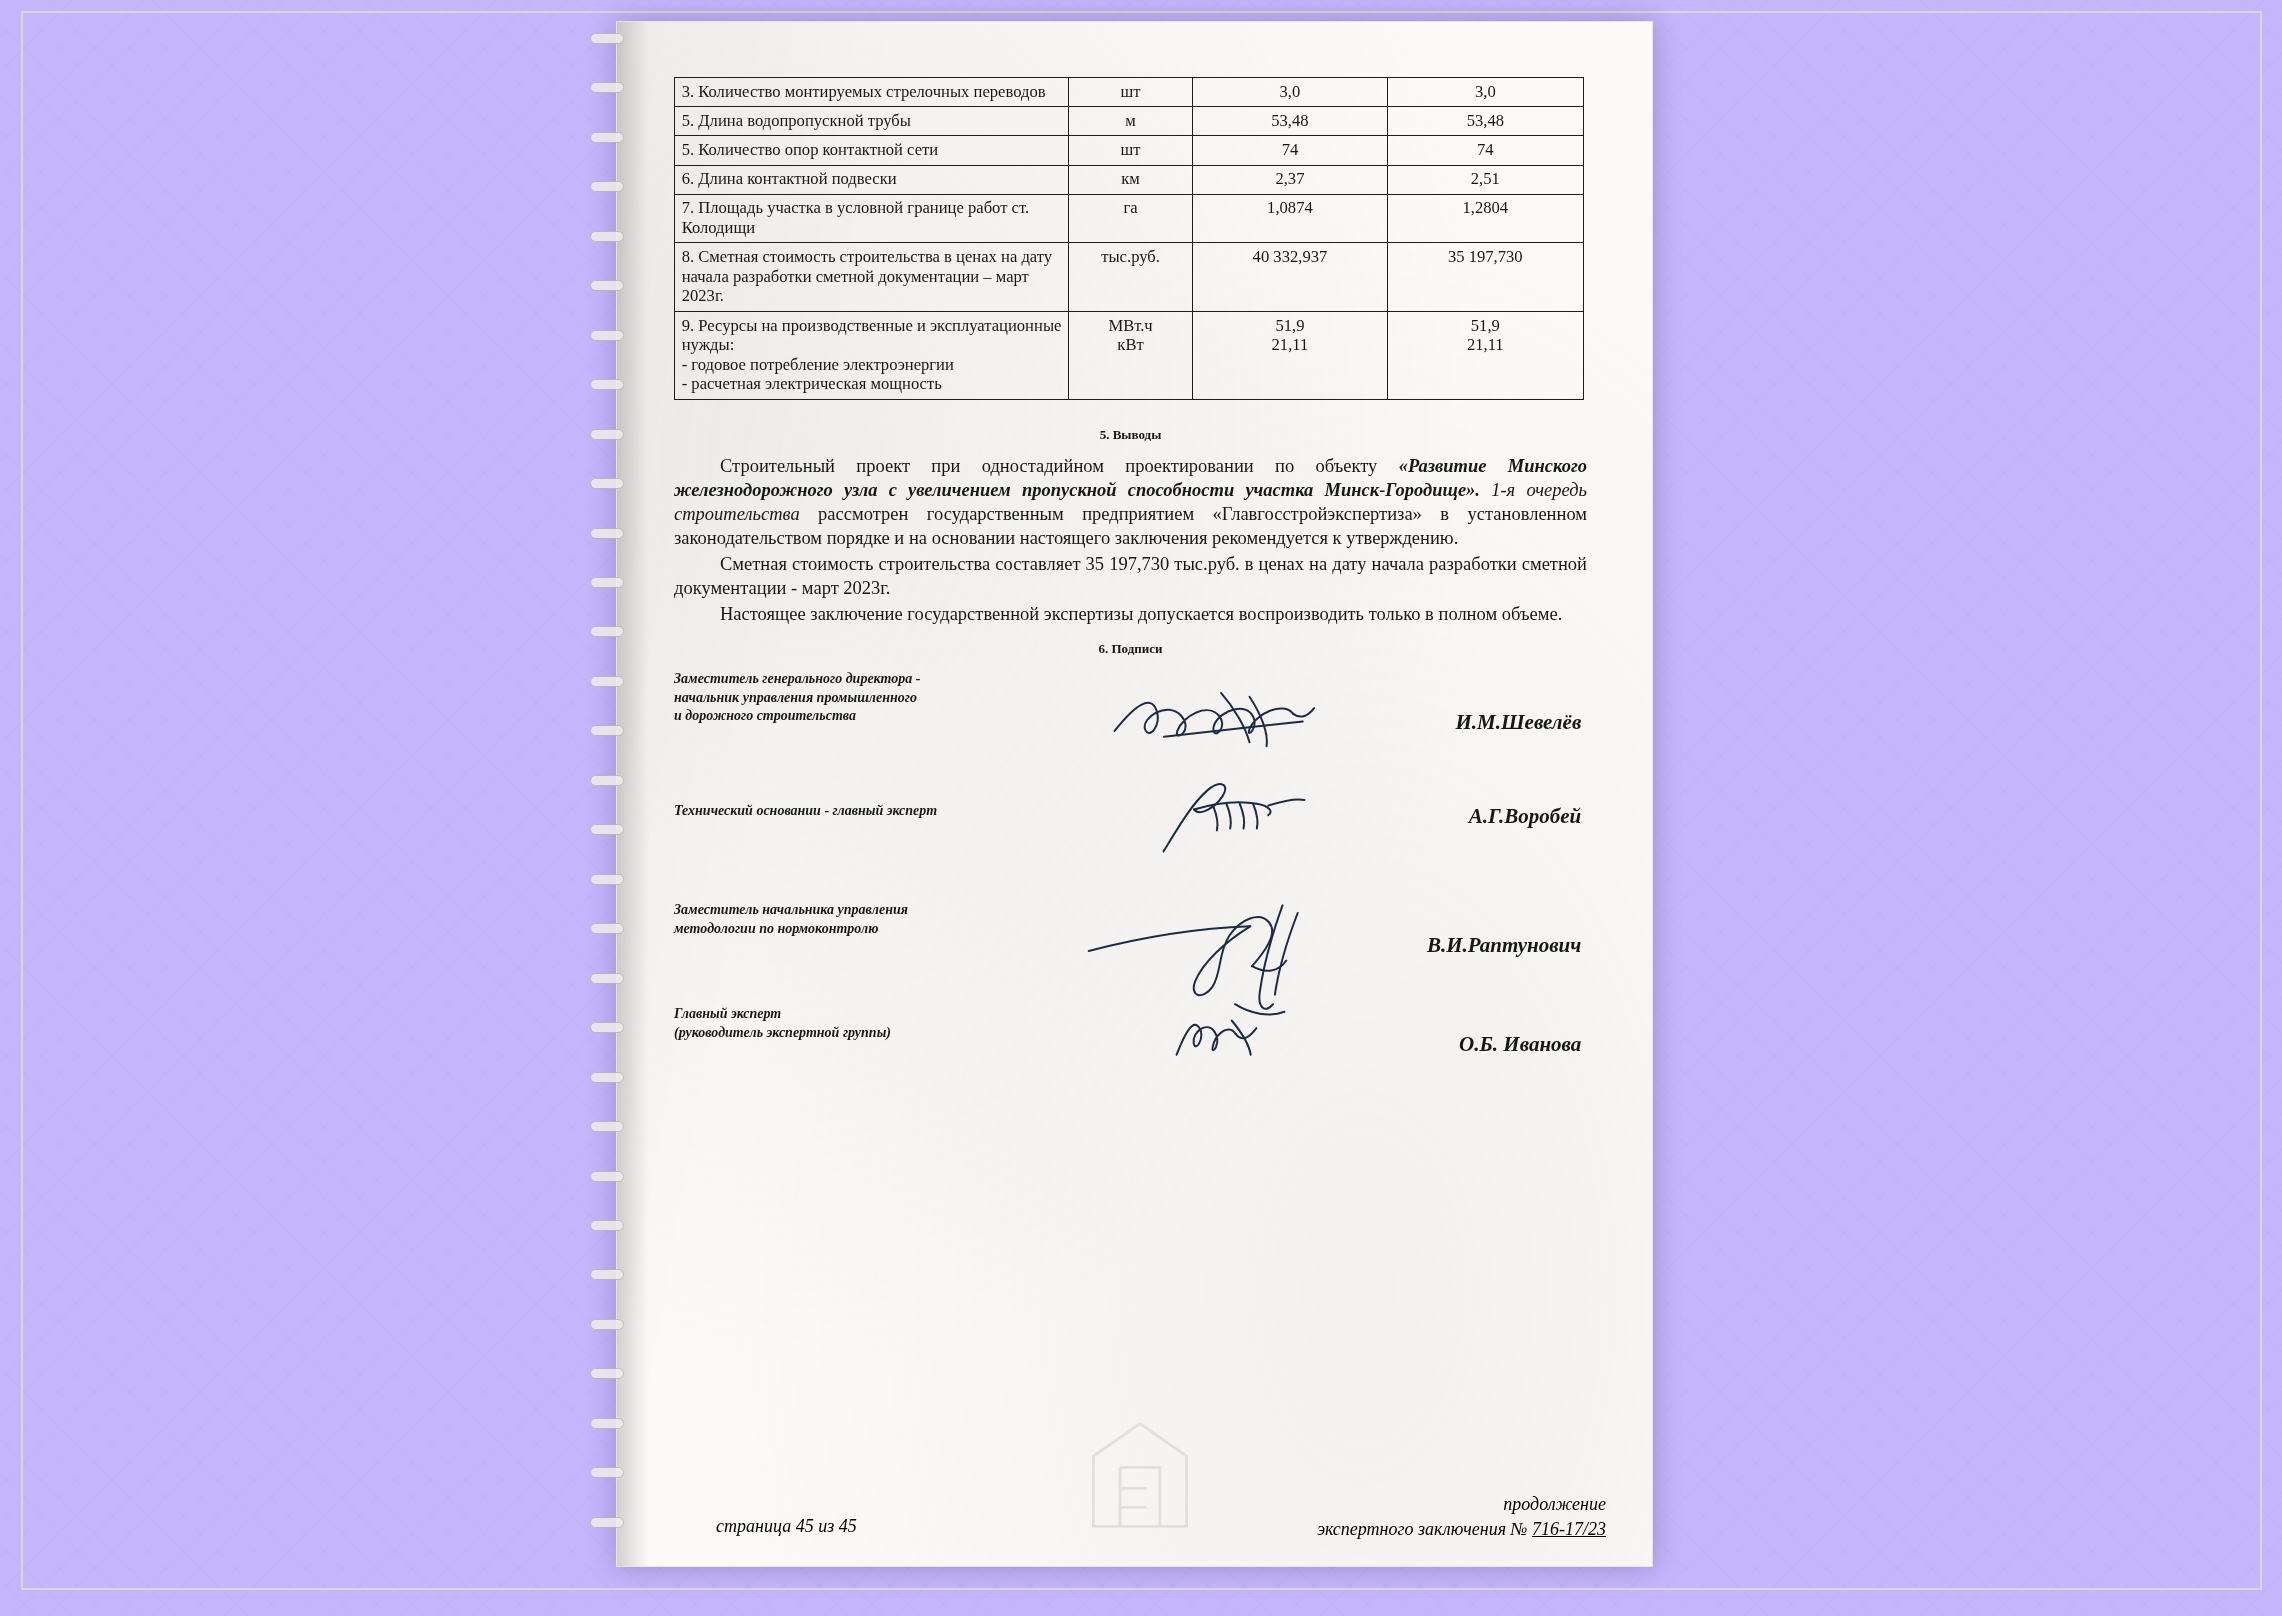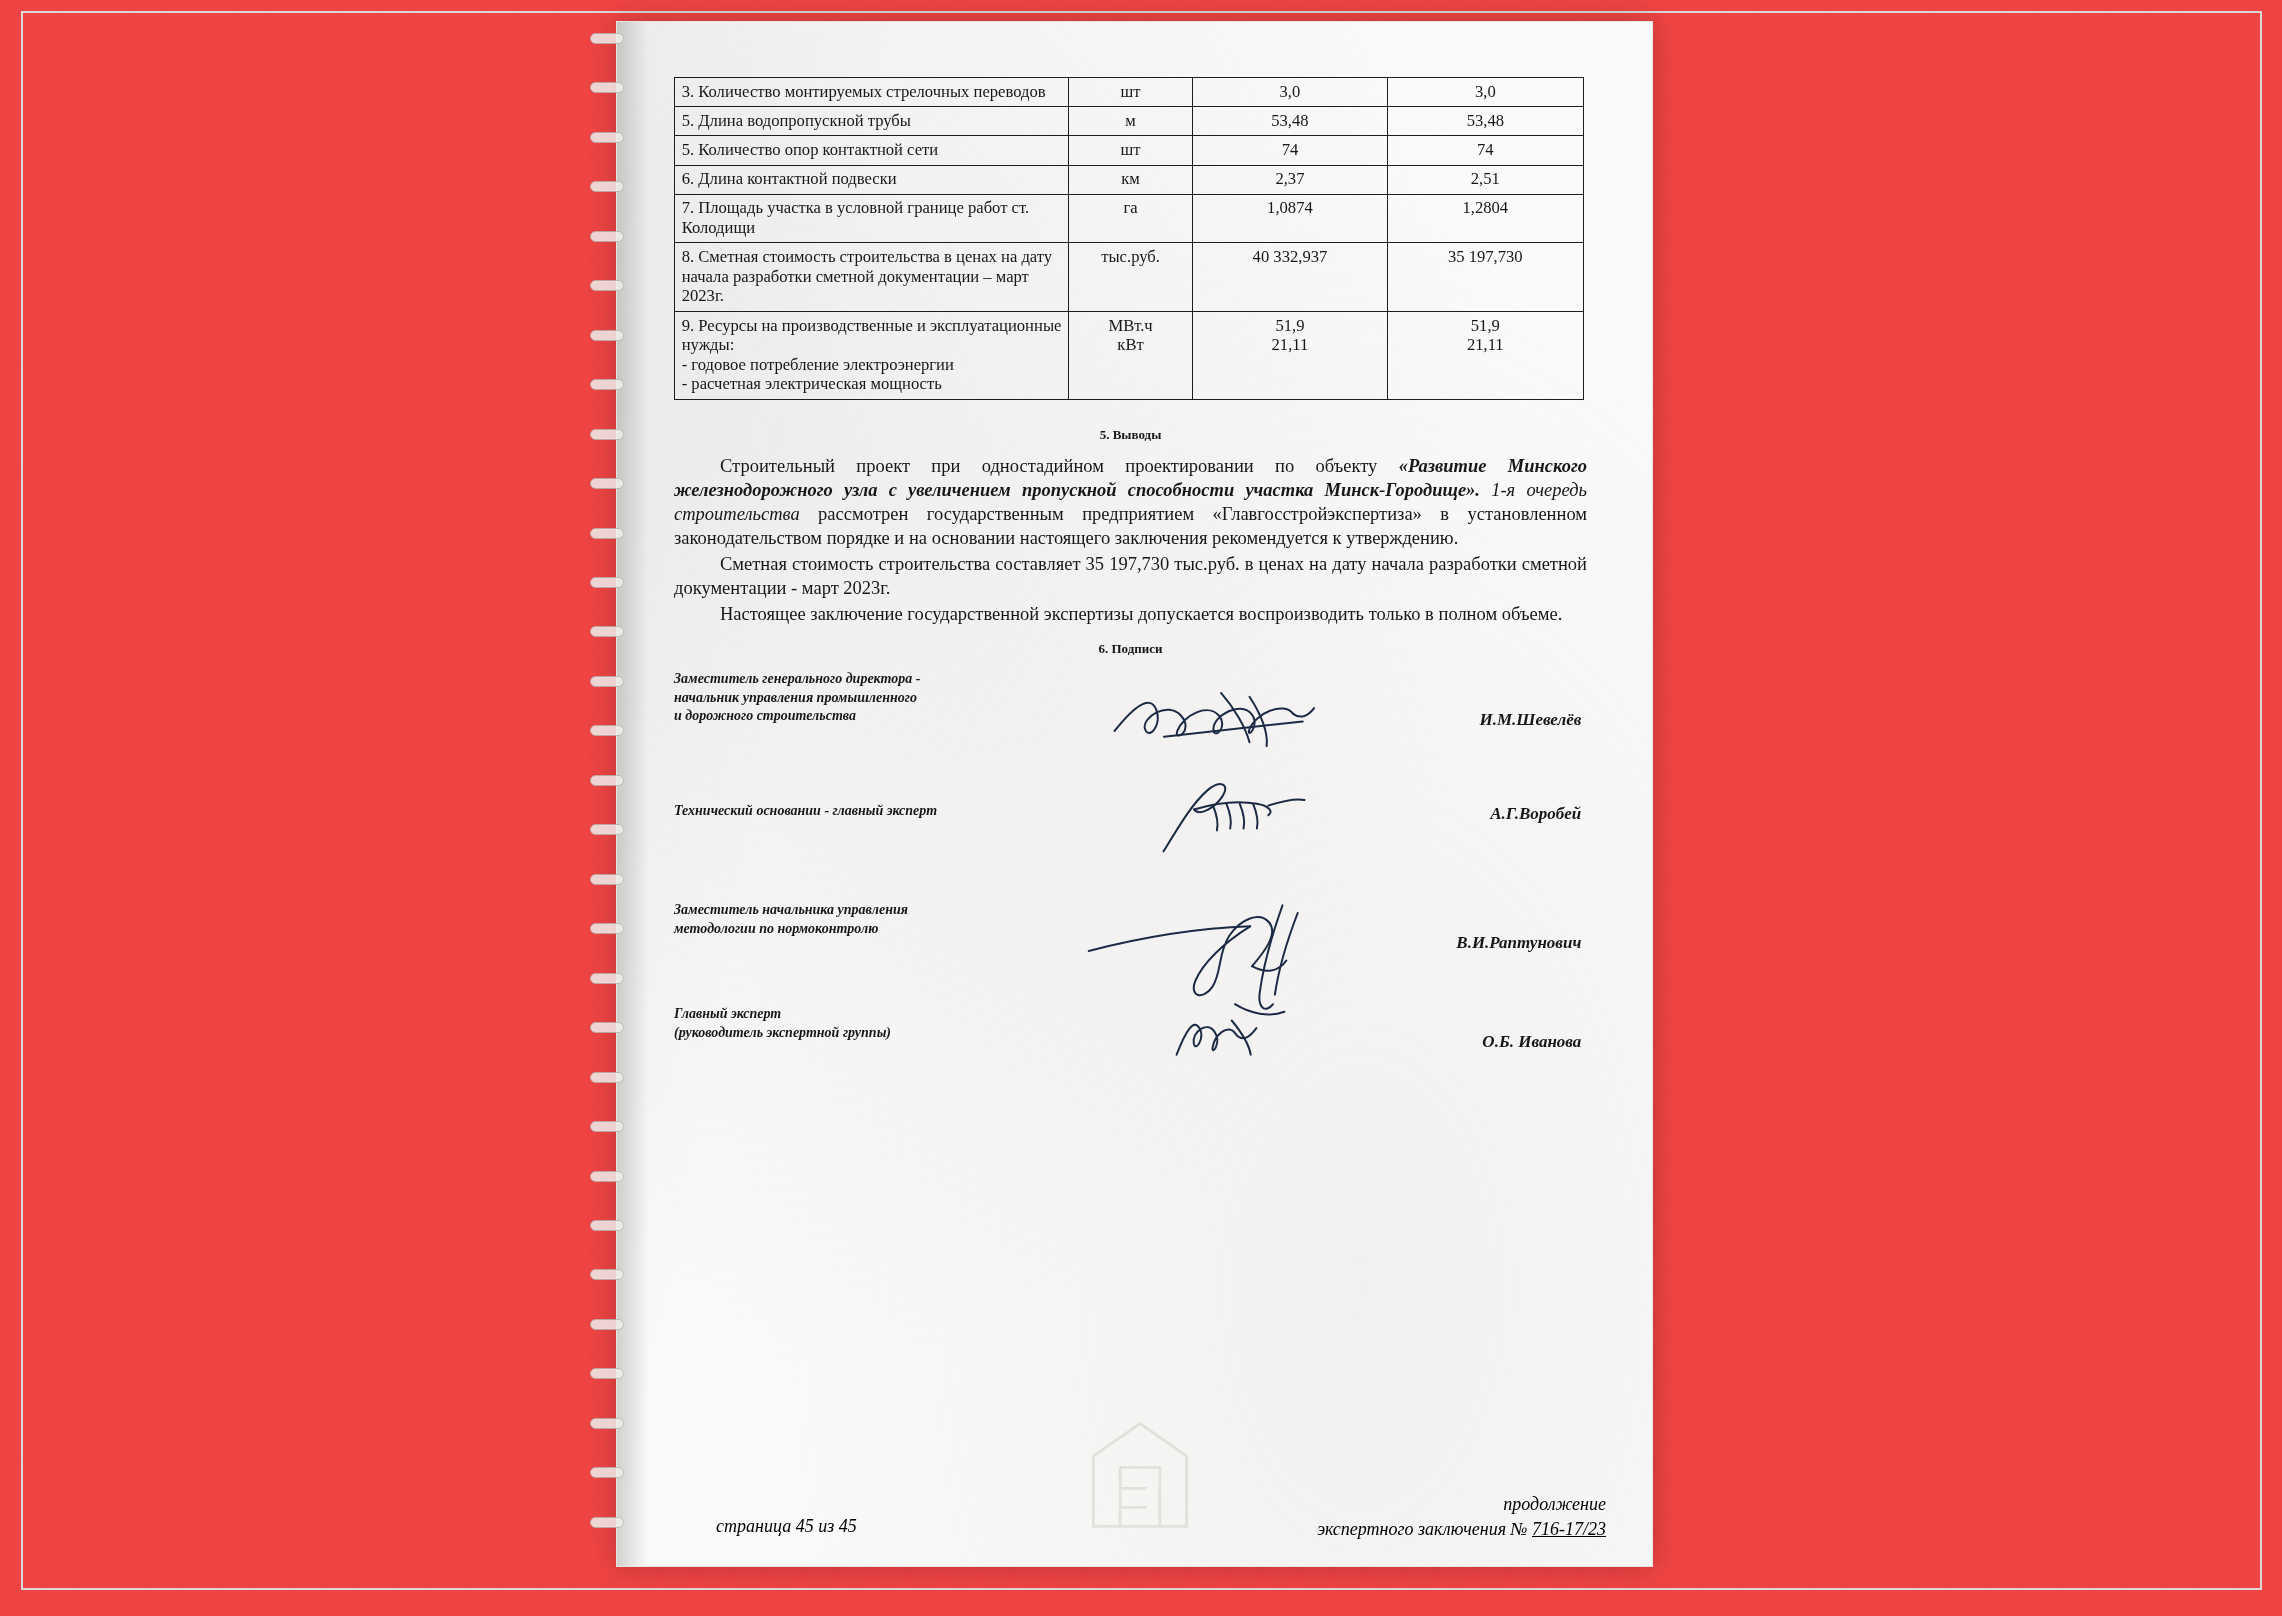--- a/index.html
+++ b/index.html
@@ -11,21 +11,21 @@
     height: 1617px;
     overflow: hidden;
     font-family: "Liberation Serif", serif;
   }
 
   
   #scan-area {
     position: relative;
     width: 2283px;
     height: 1617px;
-    background: #ef4444;
+    background: #c4b5fd;
   }
 
   
   #scan-area::before {
     content: "";
     position: absolute;
     inset: 0;
     background:
       repeating-linear-gradient(135deg, rgba(0,0,0,0.012) 0 1.9px, rgba(0,0,0,0) 1.9px 25px),
       repeating-linear-gradient(45deg, rgba(0,0,0,0.012) 0 1.9px, rgba(0,0,0,0) 1.9px 25px);
@@ -167,21 +167,21 @@
     font-size: 14px;
     line-height: 1.30;
     width: 533px;
     white-space: pre-line;
   }
   .sig-name {
     position: absolute;
     right: 5.7px;
     font-style: italic;
     font-weight: bold;
-    font-size: 17px;
+    font-size: 21px;
   }
   .sig-ink {
     position: absolute;
     pointer-events: none;
   }
   .sig-ink svg { display: block; }
 
   
   .footer {
     position: absolute;

